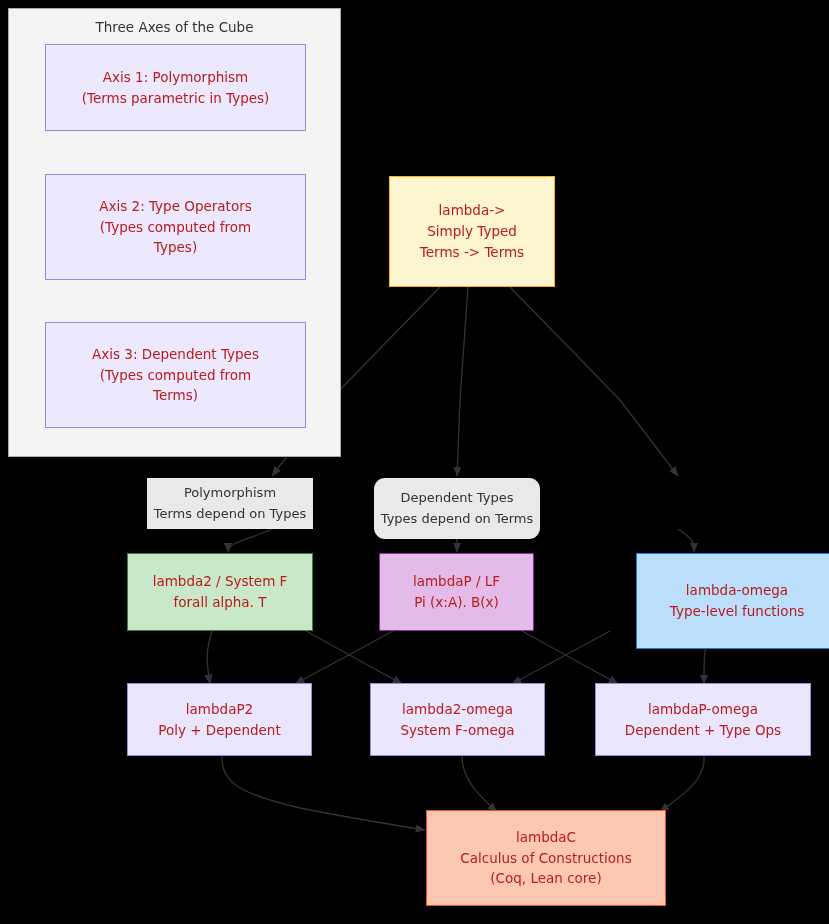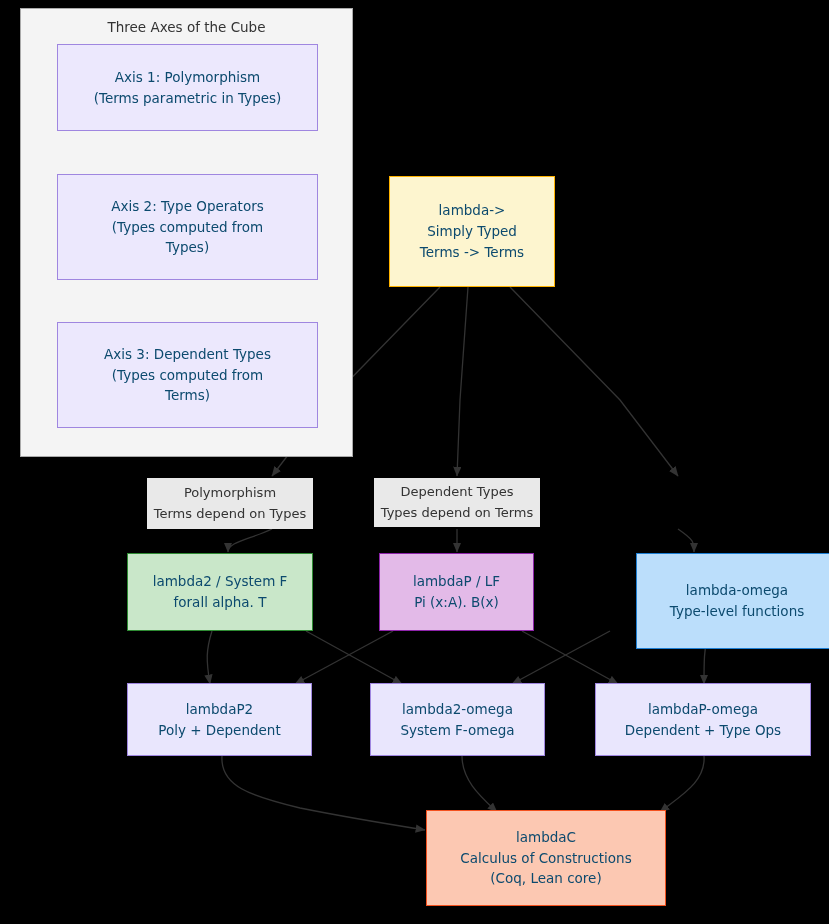--- a/index.html
+++ b/index.html
@@ -21,42 +21,41 @@
     width: 829px;
     height: 924px;
     pointer-events: none;
   }
   .subgraph {
     position: absolute;
     background: #f4f4f4;
     border: 1px solid #aaaaaa;
     box-sizing: border-box;
     z-index: 2;
-    margin-left: 12px;
   }
   .subgraph-title {
     position: absolute;
     left: 0;
     right: 0;
     top: 10px;
     text-align: center;
     font-size: 13.5px;
     color: #333333;
   }
   .node {
     position: absolute;
     box-sizing: border-box;
     display: flex;
     flex-direction: column;
     align-items: center;
     justify-content: center;
     text-align: center;
     font-size: 13.5px;
     line-height: 1.55;
-    color: #0c4a6e;
+    color: #b91c1c;
     z-index: 3;
     border-width: 1.4px;
     border-style: solid;
     padding: 2px 6px;
   }
   .node .line { display: block; white-space: nowrap; }
   .node.wrap .line { white-space: normal; }
 
   .n-axis    { background: #ece8fd; border-color: #9f86e0; }
   .n-root    { background: #fdf5cf; border-color: #ffb300; }
@@ -126,21 +125,21 @@
     <span class="line">lambda-&gt;</span>
     <span class="line">Simply Typed</span>
     <span class="line">Terms -&gt; Terms</span>
   </div>
 
   <div class="node n-edge-lbl" style="left:147px; top:478px; width:166px; height:51px;text-align:right;">
     <span class="line">Polymorphism</span>
     <span class="line">Terms depend on Types</span>
   </div>
 
-  <div class="node n-edge-lbl" style="left:374px; top:478px; width:166px; height:49px;">
+  <div class="node n-edge-lbl" style="left:374px; top:478px; width:166px; height:61px;border-radius:11px;">
     <span class="line">Dependent Types</span>
     <span class="line">Types depend on Terms</span>
   </div>
 
 
   <div class="node n-poly" style="left:127px; top:553px; width:186px; height:78px;">
     <span class="line">lambda2 / System F</span>
     <span class="line">forall alpha. T</span>
   </div>
 

